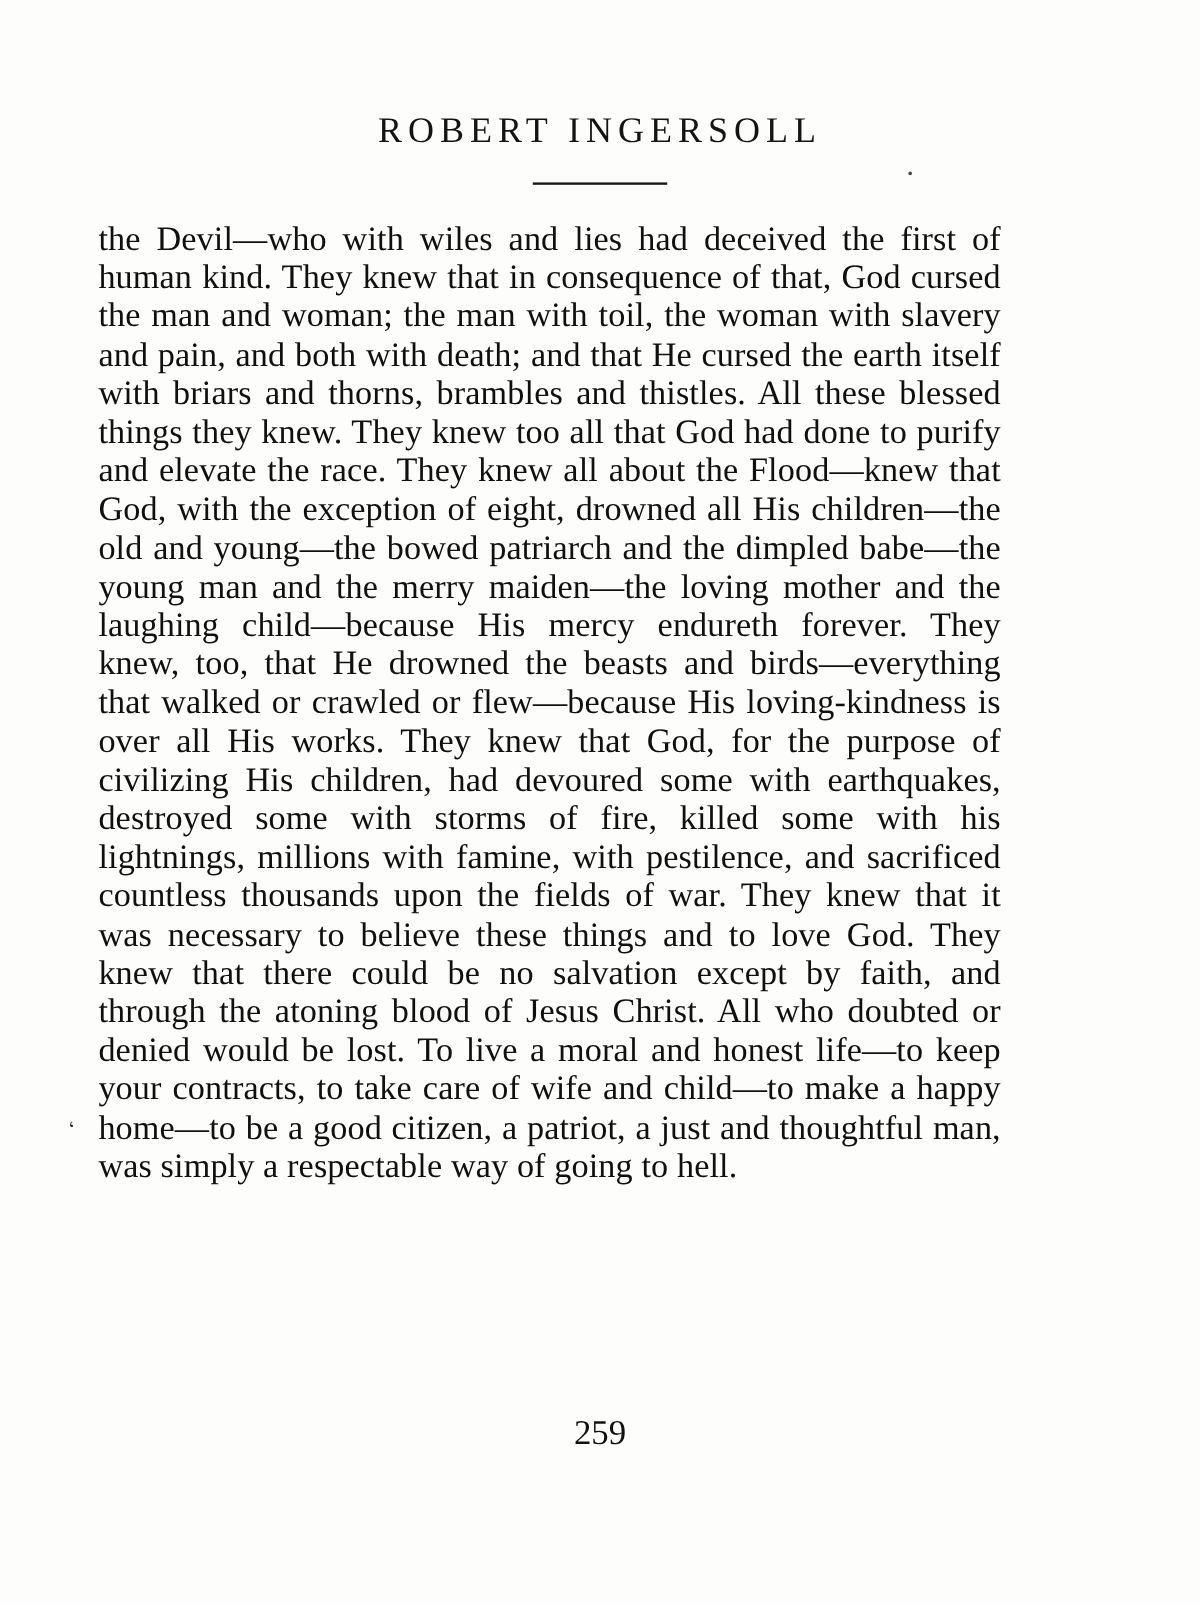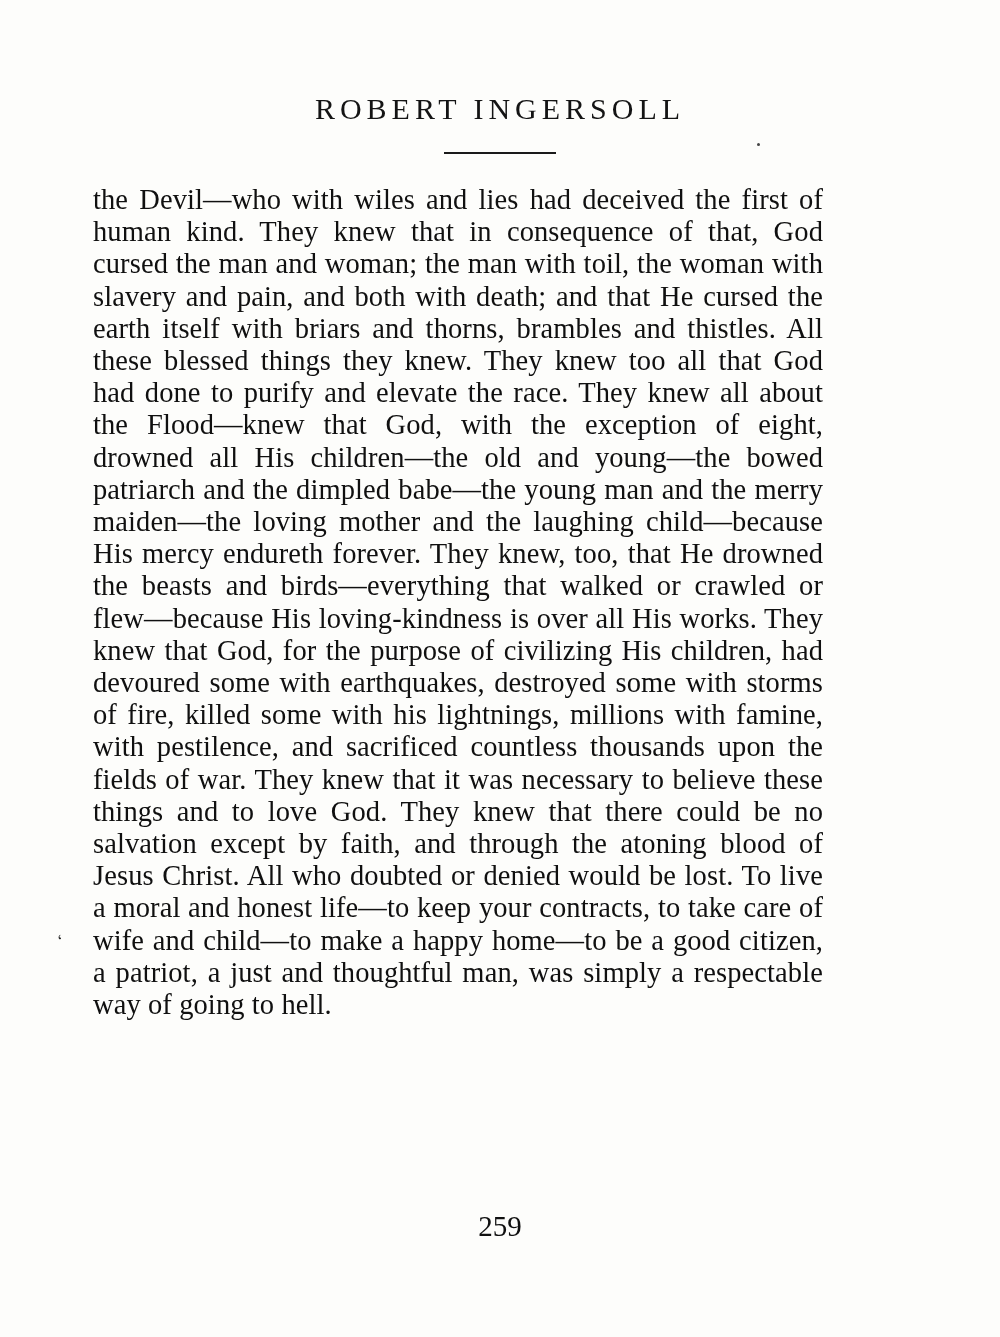--- a/index.html
+++ b/index.html
@@ -37,28 +37,28 @@
     width: 760px;
     font-size: 28.5px;
     line-height: 32.2px;
     text-align: justify;
     text-justify: inter-word;
     color: #101010;
     letter-spacing: 0.1px;
     font-family: "Liberation Serif", "DejaVu Serif", serif;
   }
   .body-text p {
-    margin: 15px;
+    margin: 4px;
     text-indent: 0;
   }
   .folio {
     position: absolute;
     left: 0;
     right: 0;
-    top: 1210px;
+    top: 1178px;
     text-align: center;
     font-size: 29px;
     color: #101010;
   }
   .stray-mark {
     position: absolute;
     left: 58px;
     top: 925px;
     font-size: 17px;
     color: #222;

